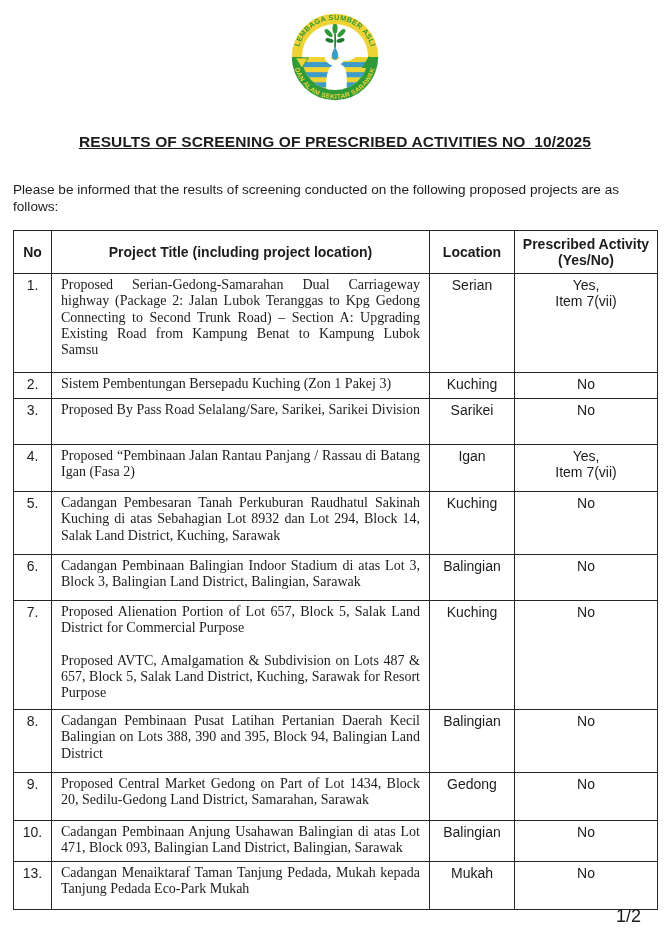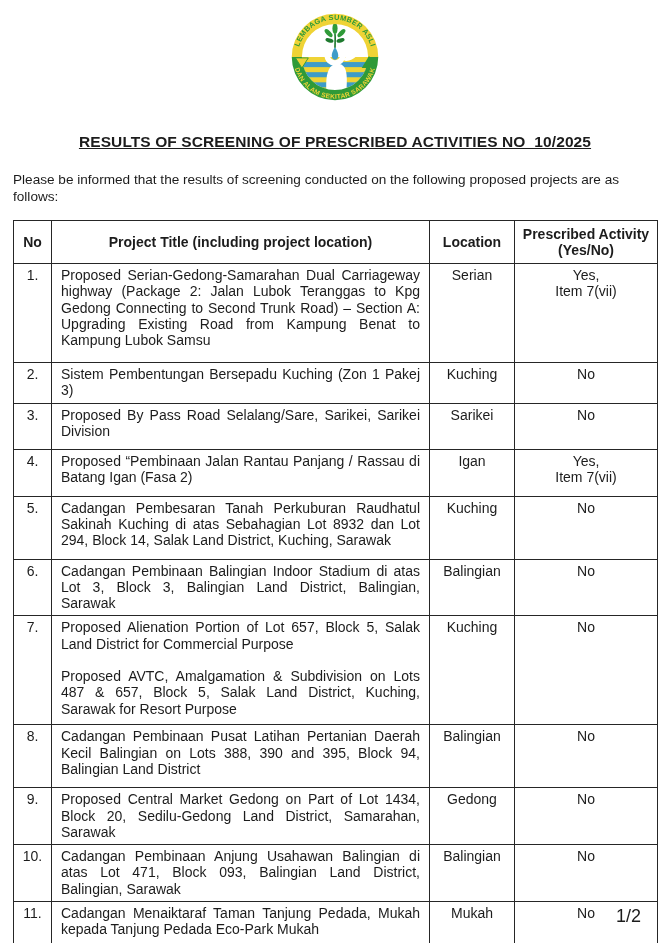--- a/index.html
+++ b/index.html
@@ -21,21 +21,21 @@
   .doc-title {
     margin-top:30px;
     text-align:center;
     font-size:15.5px;
     font-weight:bold;
     white-space:pre-wrap;
     letter-spacing:0.1px;
     text-decoration:underline;
   }
   .intro {
-    margin-top:21px;
+    margin-top:31px;
     font-size:13.6px;
     line-height:1.22;
   }
   table.results {
     border-collapse:collapse;
     margin-top:15px;
     width:644px;
     font-size:14px;
     line-height:1.16;
     table-layout:fixed;
@@ -45,21 +45,21 @@
     vertical-align:top;
   }
   .results th {
     vertical-align:middle;
     font-weight:bold;
     text-align:center;
     padding:3px 4px;
     white-space:pre-line;
   }
   td.c-no    { text-align:center; padding:3px 2px; }
-  td.c-title { text-align:justify; padding:3px 9px 4px 9px; white-space:pre-line; }
+  td.c-title { text-align:justify; padding:3px 9px 4px 9px; white-space:pre-line;font-family:Liberation Serif, serif; }
   td.c-loc   { text-align:center; padding:3px 4px; }
   td.c-pa    { text-align:center; padding:3px 2px; white-space:pre-line; }
   tr.h   { height:43px; }
   tr.r1  { height:99px; }
   tr.r2  { height:26px; }
   tr.r3  { height:46px; }
   tr.r4  { height:47px; }
   tr.r5  { height:63px; }
   tr.r6  { height:46px; }
   tr.r7  { height:109px; }
@@ -212,21 +212,21 @@
         <td class="c-loc">Gedong</td>
         <td class="c-pa">No</td>
       </tr>
       <tr class="r10">
         <td class="c-no">10.</td>
         <td class="c-title">Cadangan Pembinaan Anjung Usahawan Balingian di atas Lot 471, Block 093, Balingian Land District, Balingian, Sarawak</td>
         <td class="c-loc">Balingian</td>
         <td class="c-pa">No</td>
       </tr>
       <tr class="r11">
-        <td class="c-no">11.</td>
+        <td class="c-no">13.</td>
         <td class="c-title">Cadangan Menaiktaraf Taman Tanjung Pedada, Mukah kepada Tanjung Pedada Eco-Park Mukah</td>
         <td class="c-loc">Mukah</td>
         <td class="c-pa">No</td>
       </tr>
     </tbody>
   </table>
 
   <div class="pager">1/2</div>
 
 </div>

